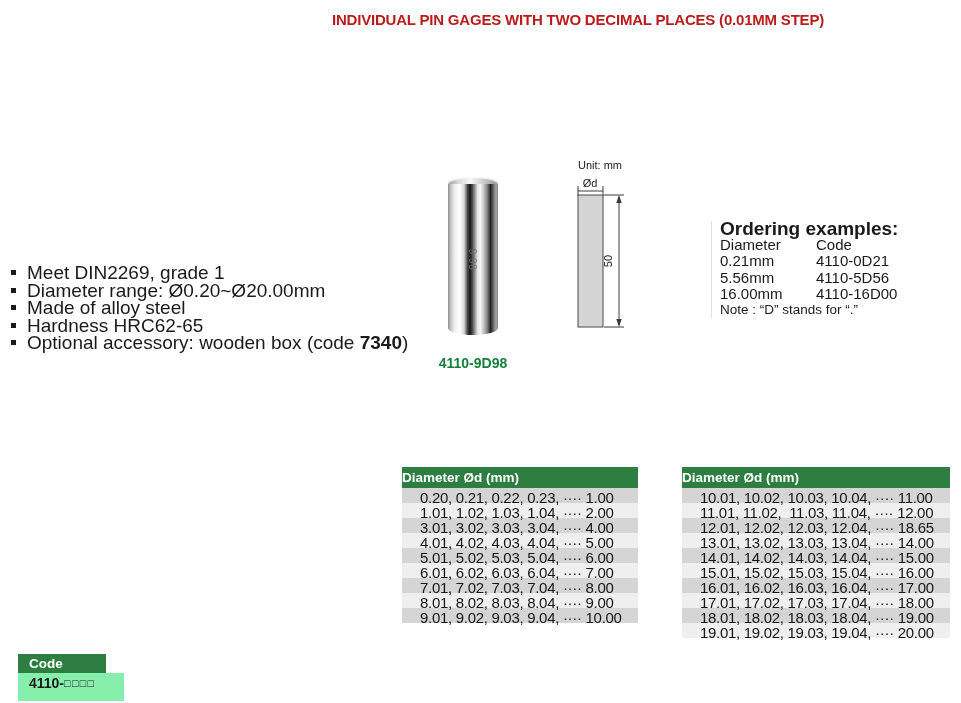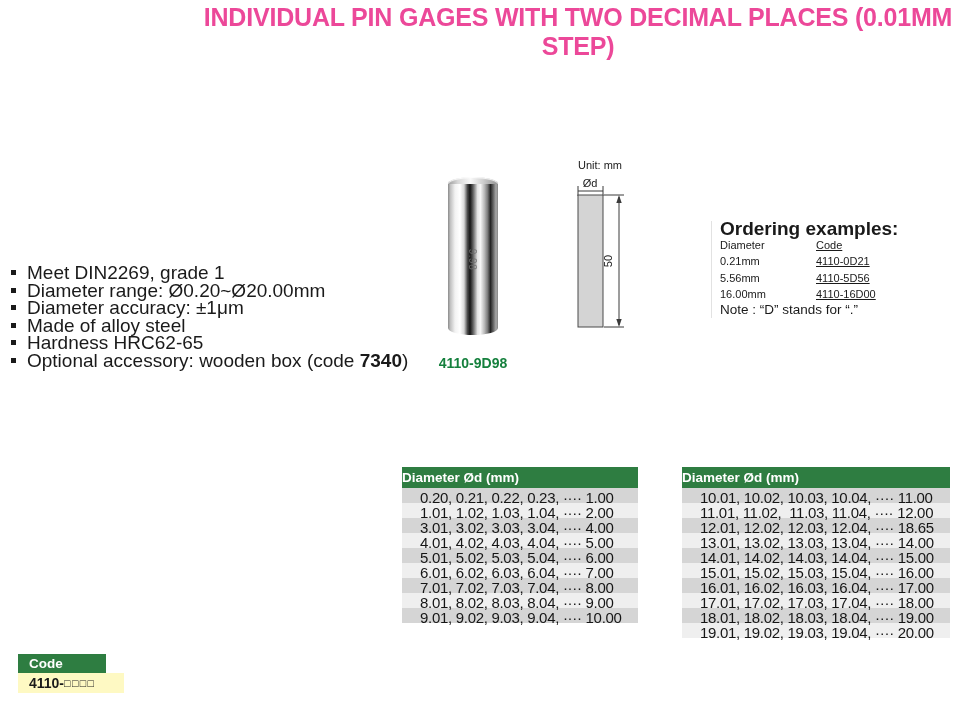--- a/index.html
+++ b/index.html
@@ -1,22 +1,22 @@
 <!DOCTYPE html>
 <html><head>
 <meta charset="utf-8">
 <style>
   html,body{margin:0;padding:0;background:#fff;}
   .page{
     position:relative;width:961px;height:703px;background:#fff;overflow:hidden;
     font-family:"Liberation Sans",sans-serif;color:#1a1a1a;
   }
   .title{
-    position:absolute;left:203px;top:3px;width:750px;margin:0;
-    font-size:25px;font-weight:bold;text-align:center;letter-spacing:-0.2px;color:#ec4899;
+    position:absolute;left:203px;top:11px;width:750px;margin:0;
+    font-size:15px;font-weight:bold;text-align:center;letter-spacing:-0.2px;color:#b91c1c;
   }
   
   .features{position:absolute;left:10px;top:264px;margin:0;padding:0;list-style:none;}
   .features li{
     position:relative;padding-left:17px;font-size:19px;line-height:17.6px;white-space:nowrap;
   }
   .features li::before{
     content:"";position:absolute;left:1px;top:6px;width:5px;height:5px;background:#1a1a1a;
   }
   .features b{font-weight:bold;}
@@ -44,21 +44,21 @@
   }
   
   .drawing{position:absolute;left:560px;top:156px;}
   .drawing text{font-family:"Liberation Sans",sans-serif;font-size:11px;fill:#1a1a1a;}
   .drawing line{stroke:#3a3a3a;stroke-width:1;}
   .drawing rect{fill:#d4d4d4;stroke:#4a4a4a;stroke-width:1;}
   .drawing polygon{fill:#3a3a3a;}
   
   .ordering{position:absolute;left:711px;top:221px;padding-left:8px;border-left:1px solid #e2e2e2;}
   .o-title{font-size:19px;font-weight:bold;line-height:16.2px;}
-  .o-row{font-size:11px;line-height:16.2px;white-space:nowrap;text-decoration:underline;}
+  .o-row{font-size:15px;line-height:16.2px;white-space:nowrap;}
   .o-c1{display:inline-block;width:96px;}
   .o-note{font-size:13.5px;line-height:16.2px;white-space:nowrap;}
   
   .dtable{position:absolute;top:467px;}
   .dtable-left{left:402px;width:236px;}
   .dtable-right{left:682px;width:268px;}
   .thead{
     height:21px;line-height:21px;background:#2e7d41;color:#fff;
     font-size:13.5px;font-weight:bold;
   }
@@ -67,37 +67,36 @@
     padding-left:18px;white-space:pre;color:#161616;
   }
   .dtable .trow:nth-child(even){background:#d5d5d5;}
   .dtable .trow:nth-child(odd){background:#efefef;}
   
   .code-head{
     position:absolute;left:18px;top:654px;width:77px;height:19px;line-height:19px;
     background:#2e7d41;color:#fff;font-size:13.5px;font-weight:bold;padding-left:11px;
   }
   .code-value{
-    position:absolute;left:18px;top:673px;width:95px;height:20px;line-height:20px;
-    background:#fef9c3;font-size:14px;padding-left:11px;white-space:nowrap;
+    position:absolute;left:18px;top:673px;width:95px;height:28px;line-height:20px;
+    background:#86efac;font-size:14px;padding-left:11px;white-space:nowrap;
   }
   .code-value .prefix{font-weight:bold;}
   .code-value .boxes{font-size:10.5px;letter-spacing:1.5px;position:relative;top:-1px;color:#222;}
 </style>
 </head>
 <body>
 
 <div class="page">
 
   <h1 class="title">INDIVIDUAL PIN GAGES WITH TWO DECIMAL PLACES (0.01MM STEP)</h1>
 
   <ul class="features">
     <li><span>Meet DIN2269, grade 1</span></li>
     <li><span>Diameter range: Ø0.20~Ø20.00mm</span></li>
-    <li><span>Diameter accuracy: ±1μm</span></li>
     <li><span>Made of alloy steel</span></li>
     <li><span>Hardness HRC62-65</span></li>
     <li><span>Optional accessory: wooden box (code </span><b>7340</b><span>)</span></li>
   </ul>
 
   <div class="pin-cap"></div>
   <div class="pin-body">
     <span class="pin-marking">9.98</span>
   </div>
   <div class="pin-code">4110-9D98</div>

